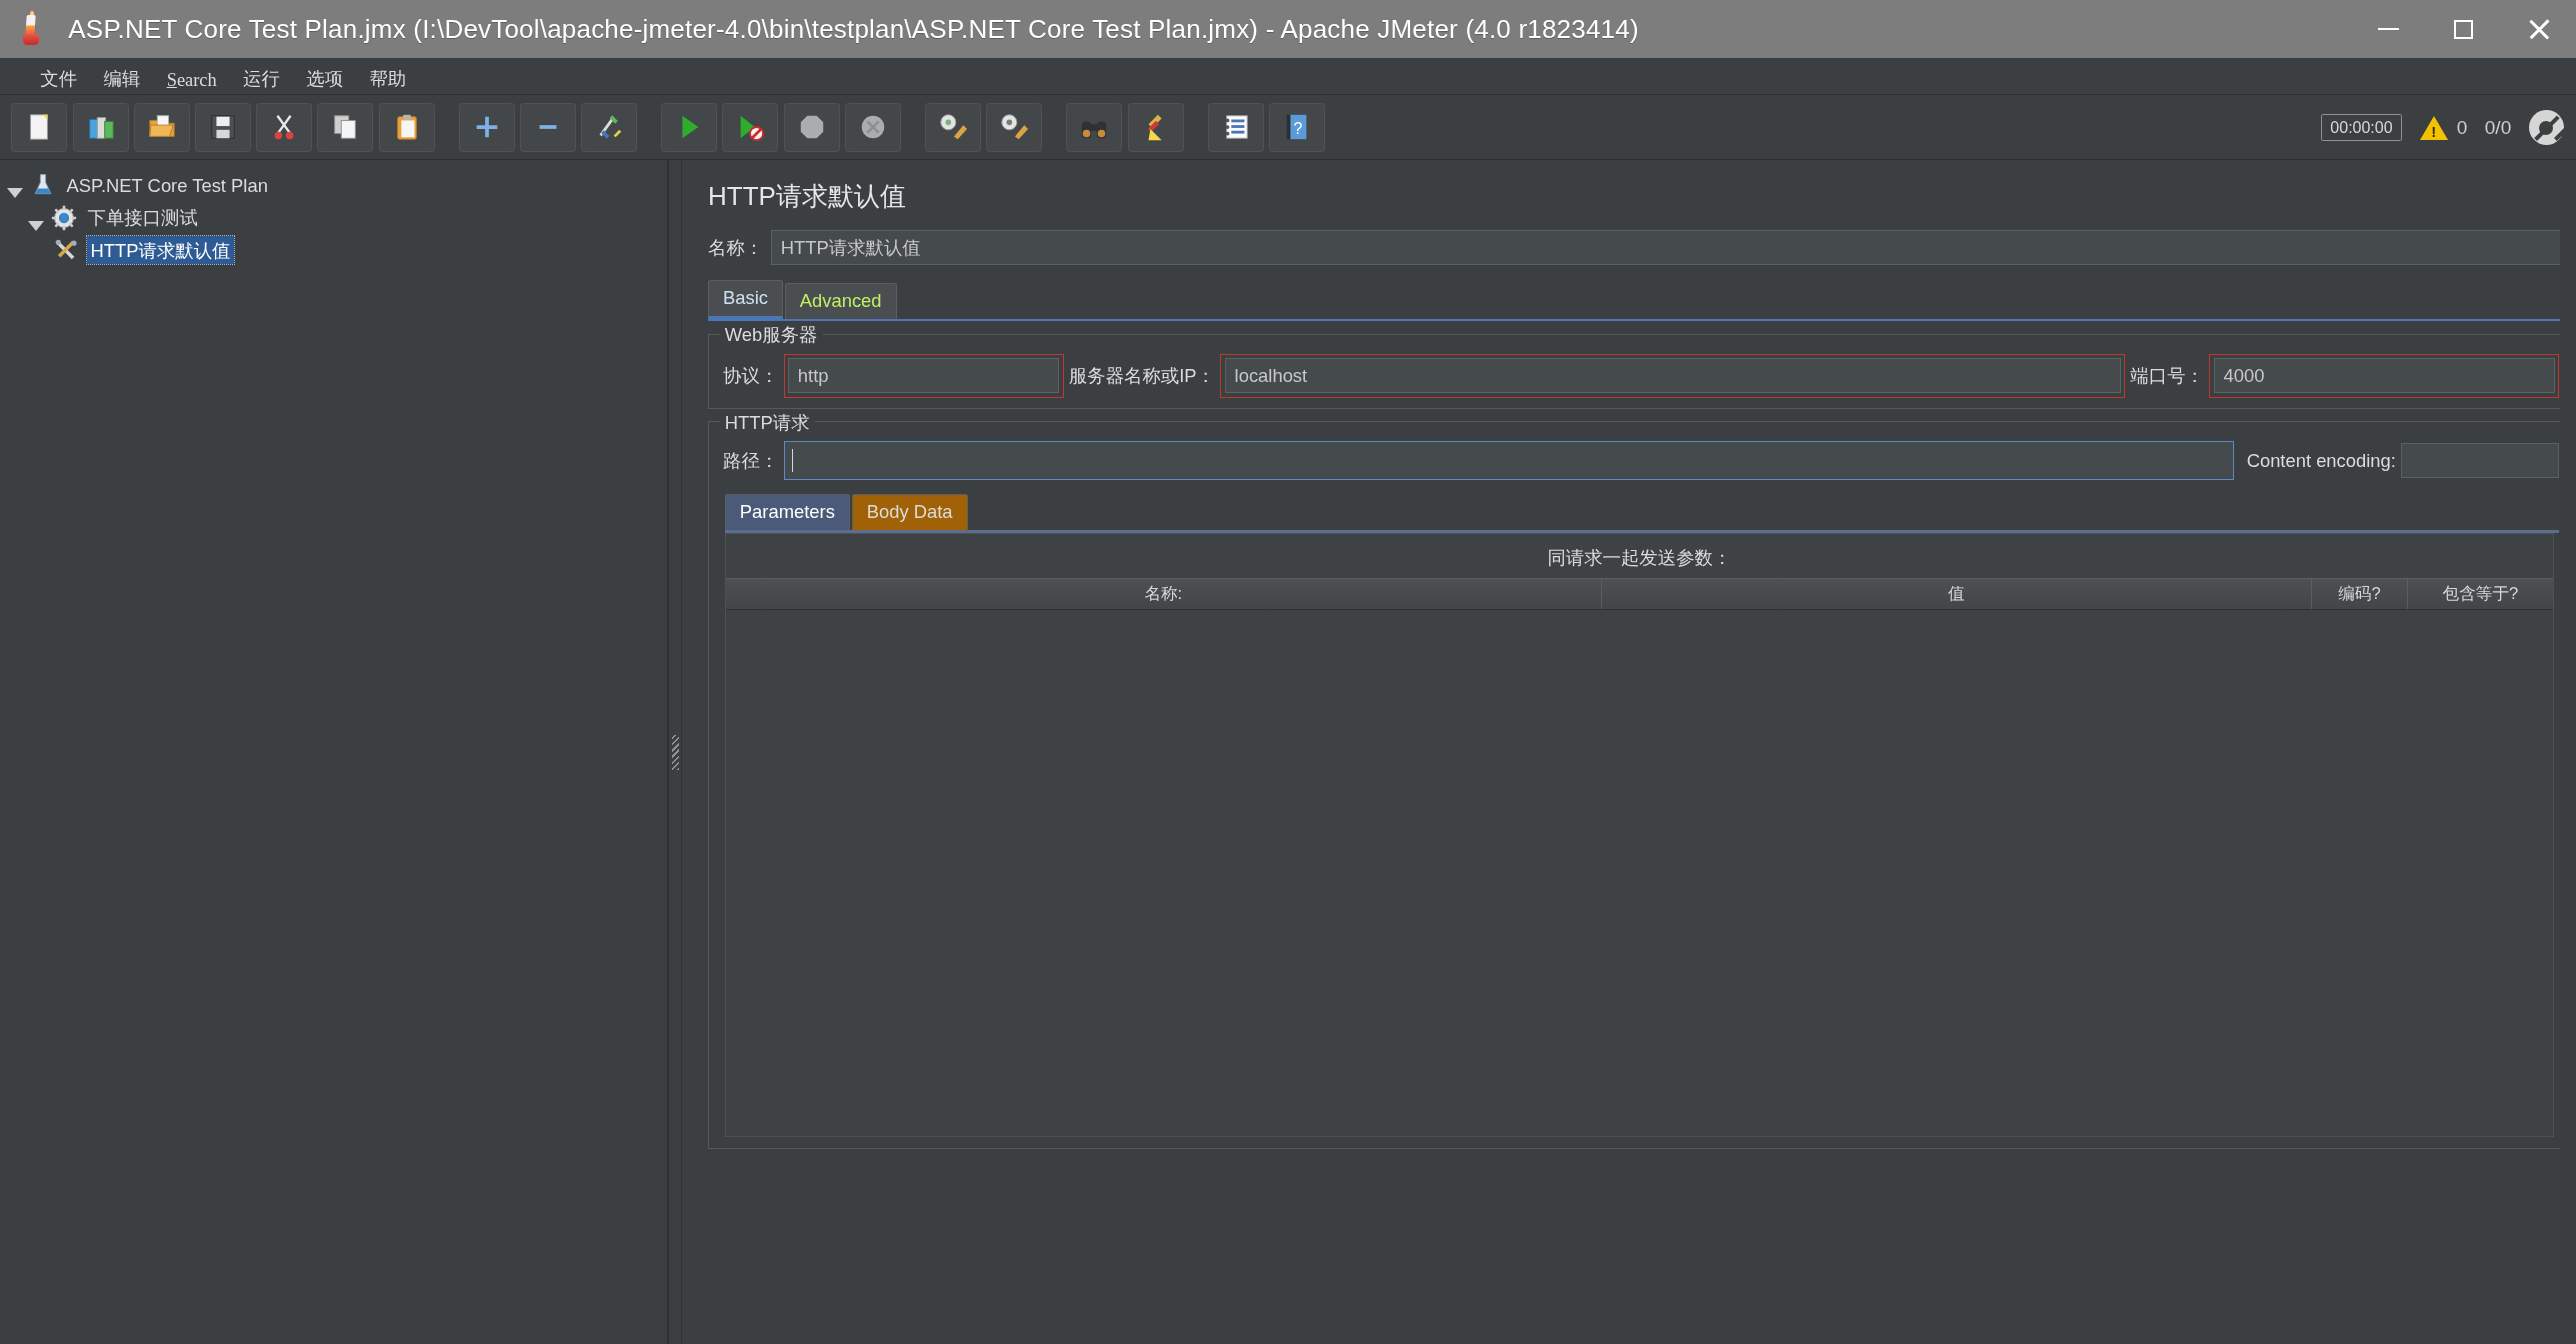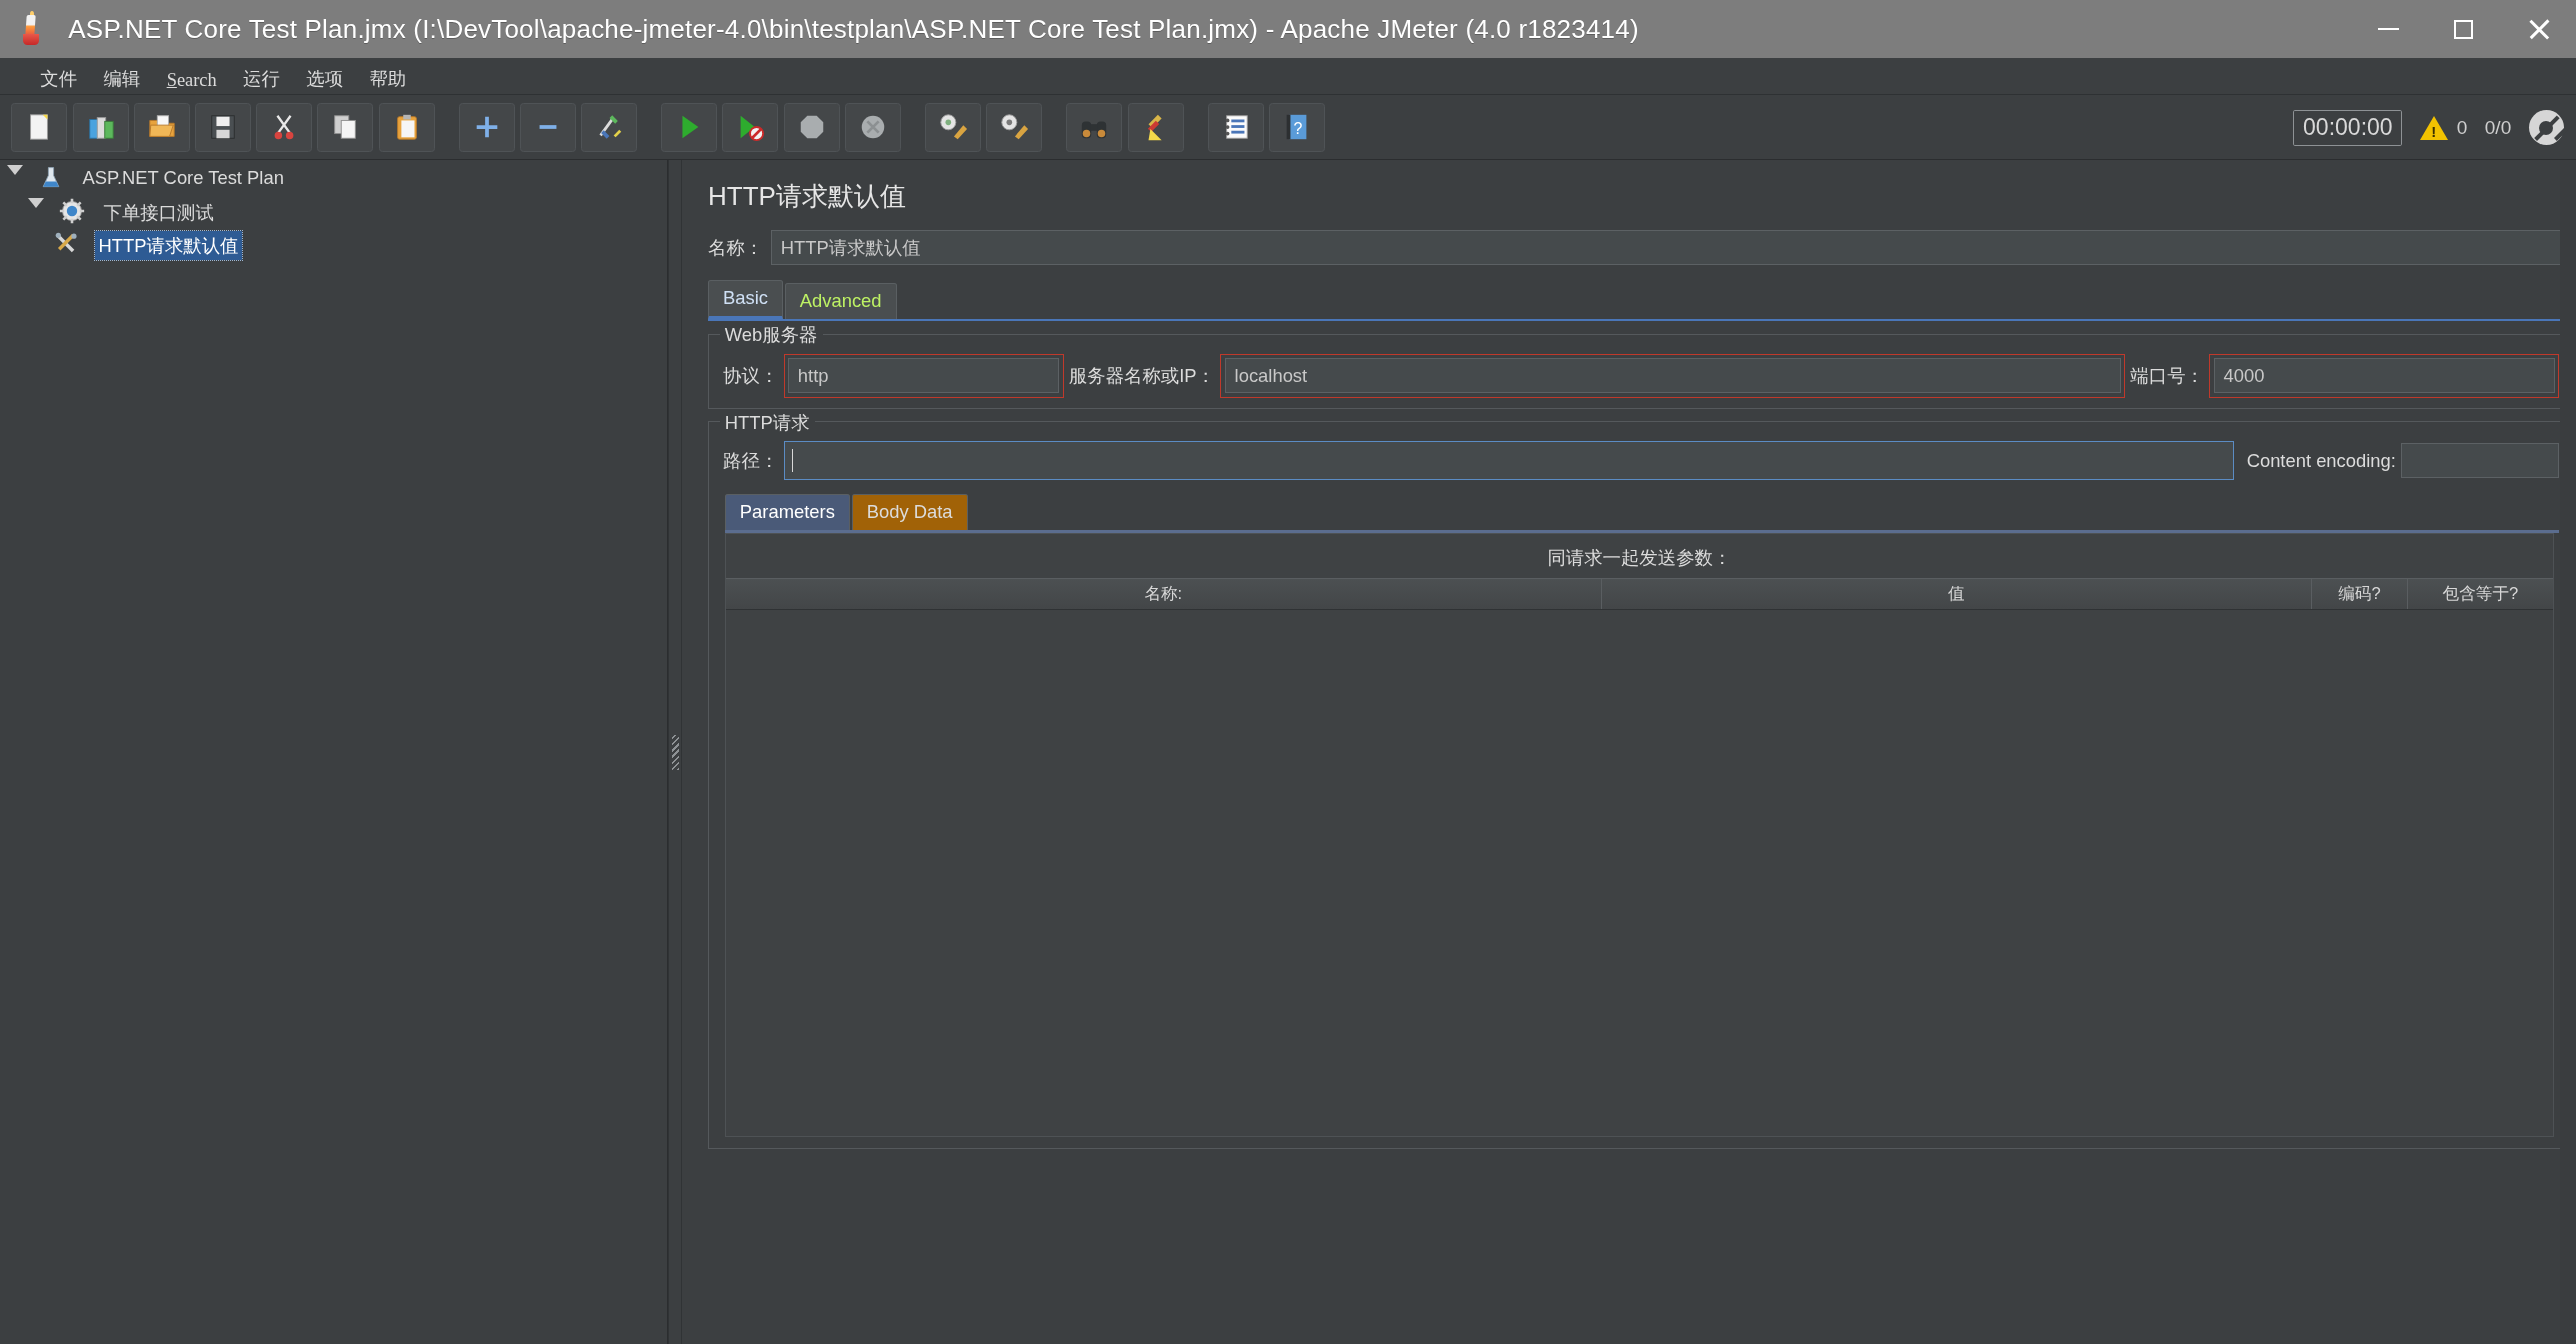--- a/index.html
+++ b/index.html
@@ -90,21 +90,21 @@
   .tsep { width: 19px; }
   .tb-icon { width: 30px; height: 30px; position: relative; display: block; }
 
   
   .toolbar-right {
     position: absolute; right: 12.3px; top: 0; height: 65px;
     display: flex; align-items: center; gap: 17.5px;
   }
   .timer-box {
     border: 1.8px solid #8e9295; background: #3c3f41;
-    color: #d9d9d9; font-size: 23px;
+    color: #d9d9d9; font-size: 16px;
     padding: 3.5px 8.8px; border-radius: 1.8px;
     font-family: "Liberation Sans", sans-serif;
   }
   .warn-cluster { display: flex; align-items: center; gap: 8.8px; }
   .warn-tri {
     width: 0; height: 0;
     border-left: 14px solid transparent;
     border-right: 14px solid transparent;
     border-bottom: 24.5px solid #f2c200;
     position: relative;
@@ -136,24 +136,23 @@
     background: #3c3f41;
   }
   .tree-pane {
     width: 668px; background: #3c3f41;
     border-right: 0.9px solid #2b2d2f;
     padding-top: 5.3px;
     position: relative;
     overflow: hidden;
   }
   .tree-row {
-    display: flex; align-items: flex-start;
+    display: flex; align-items: flex-end;
     height: 33px; padding-left: 7px;
     white-space: nowrap;
-    gap: 8px;
   }
   .tree-row.indent1 { padding-left: 28px; }
   .tree-row.indent2 { padding-left: 54px; }
   .tree-row.selected .tree-label {
     background: #2e5b94; color: #ffffff;
     outline: 0.9px dotted #9fb7d4;
   }
   .twisty {
     width: 0; height: 0;
     border-left: 8.8px solid transparent;

